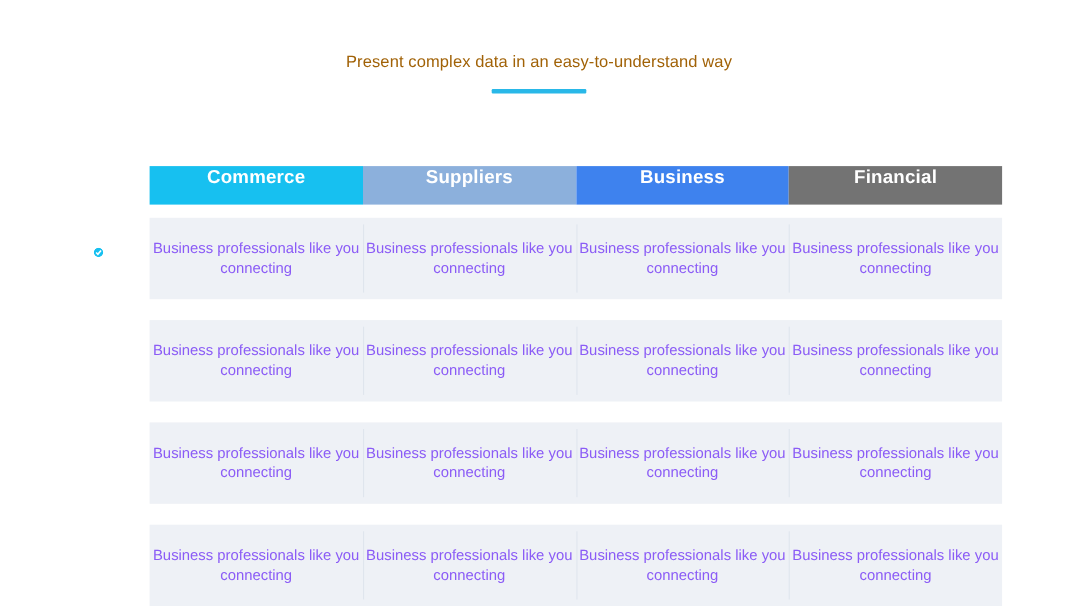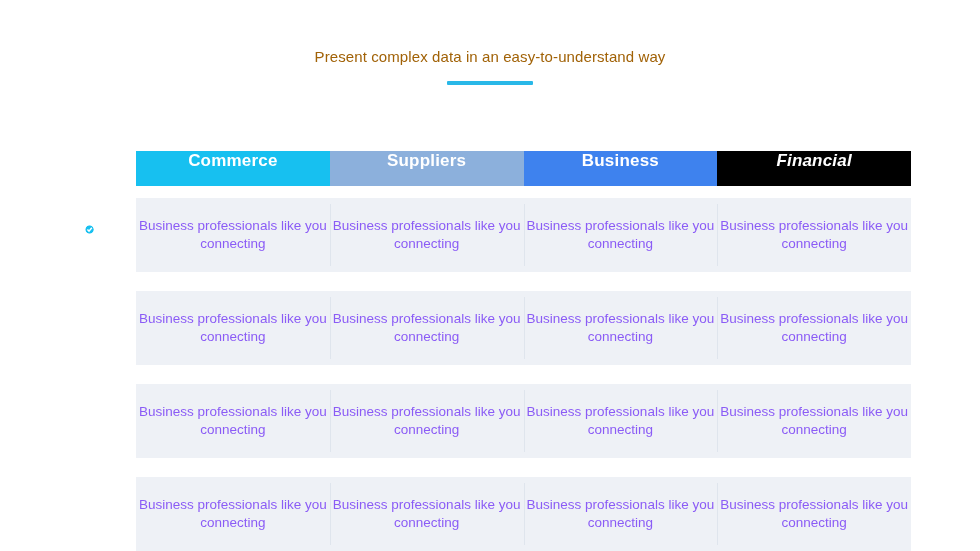--- a/index.html
+++ b/index.html
@@ -191,21 +191,21 @@
     <div class="header-row">
       <div class="header-cell" style="background:#17c0f0;">
         <span>Commerce</span>
       </div>
       <div class="header-cell" style="background:#8cb0dc;">
         <span>Suppliers</span>
       </div>
       <div class="header-cell" style="background:#3e82ee;">
         <span>Business</span>
       </div>
-      <div class="header-cell" style="background:#000000;font-style:italic;">
+      <div class="header-cell" style="background:#737373;">
         <span>Financial</span>
       </div>
     </div>
 
     <div class="body-rows">
 
       <div class="data-row">
         <div class="data-cell">Business professionals like you connecting</div>
         <div class="data-cell">Business professionals like you connecting</div>
         <div class="data-cell">Business professionals like you connecting</div>

